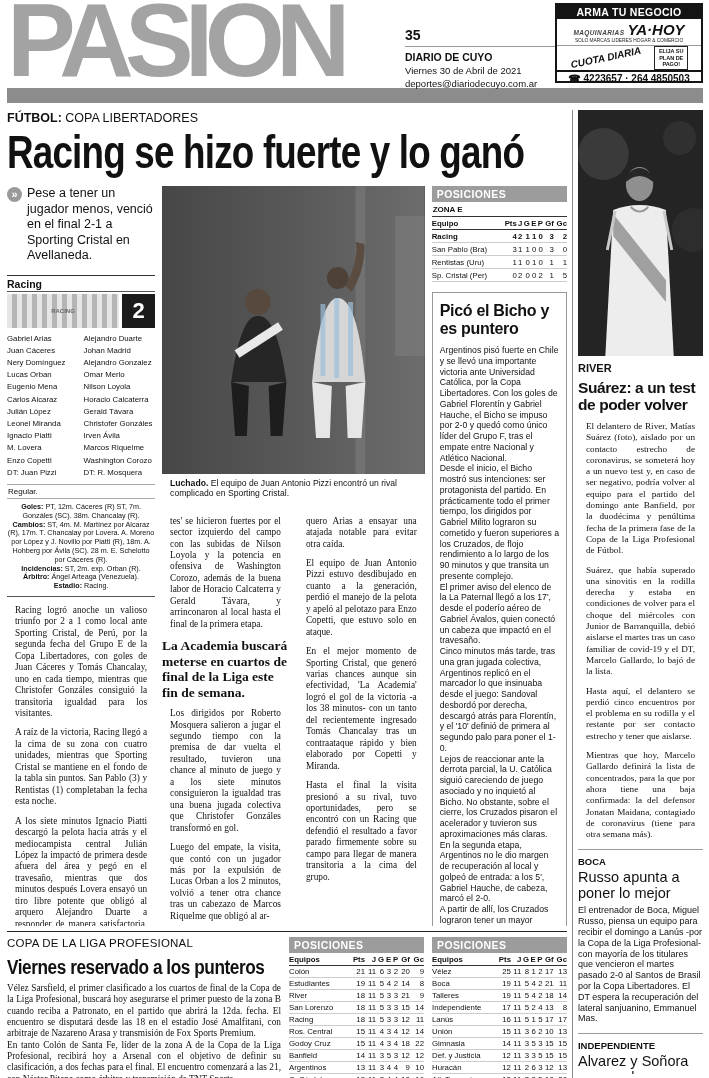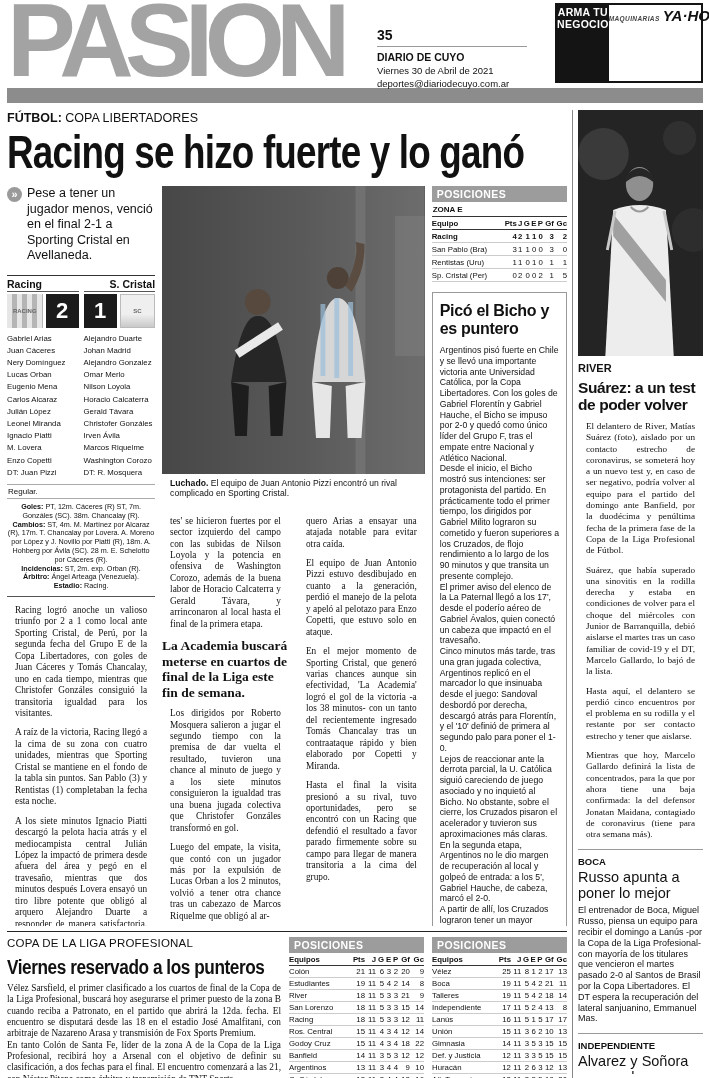--- a/index.html
+++ b/index.html
@@ -2,32 +2,32 @@
 <html lang="es"><head>
 <meta charset="utf-8">
 <style>
   * { box-sizing: border-box; margin: 0; padding: 0; }
   html,body { background:#fff; }
   body { width:709px; height:1078px; overflow:hidden; color:#111;
          font-family:"Liberation Sans", sans-serif; }
   .page { width:709px; height:1078px; overflow:hidden; padding:0 6px 0 7px; }
 
   
-  .masthead { display:flex; gap:28px; height:86px; padding-top:3px; }
+  .masthead { display:flex; gap:0; height:86px; padding-top:3px; }
   .mast-title { flex:1; font-weight:bold; font-size:103px; line-height:76px;
                 color:#a3a3a3; letter-spacing:-0.085em; overflow:hidden; height:83px;
                 font-family:"Liberation Sans",sans-serif; }
   .mast-info { width:150px; padding-top:24px; }
   .mast-info .page-num { font-size:14px; font-weight:bold; padding-bottom:3px;
                          border-bottom:1px solid #999; margin-bottom:3px; }
   .mast-info .paper { font-size:10.5px; font-weight:bold; padding:1px 0; }
   .mast-info .date  { font-size:9.5px; padding:1px 0; }
   .mast-info .email { font-size:9.5px; padding:1px 0; }
 
-  .ad { width:148px; border:2px solid #141414; height:80px; display:flex; flex-direction:row; }
+  .ad { width:148px; border:2px solid #141414; height:80px; display:flex; flex-direction:column; }
   .ad-h { background:#141414; color:#fff; text-align:center; font-weight:bold;
           font-size:10.5px; padding:1px 0; letter-spacing:0.3px; }
   .ad-brand { display:flex; align-items:baseline; justify-content:center; gap:3px; padding-top:2px; }
   .ad-b1 { font-size:6.5px; font-weight:bold; font-style:italic; color:#444; letter-spacing:0.4px; }
   .ad-b2 { font-size:15px; font-weight:bold; font-style:italic; }
   .ad-tag { font-size:4.8px; text-align:center; color:#222; border-bottom:1px solid #999; padding-bottom:2px; }
   .ad-mid { flex:1; display:flex; align-items:center; justify-content:space-evenly; }
   .ad-cuota { font-weight:bold; font-size:10px; font-style:italic; transform:rotate(-12deg); }
   .ad-elija { font-size:5.5px; font-weight:bold; border:1px solid #222; padding:1px 2px;
               width:34px; text-align:center; line-height:1.2; }
@@ -174,27 +174,20 @@
             <span>Pese a tener un jugador menos, venció en el final 2-1 a Sporting Cristal en Avellaneda.</span>
           </div>
 
           <div class="match-box">
             <div class="mb-teams">
               <div class="mb-half home">
                 <div class="mb-name">Racing</div>
                 <div class="mb-scorerow">
                   <span class="crest racing">RACING</span>
                   <span class="score">2</span>
-                </div>
-              </div>
-              <div class="mb-half away">
-                <div class="mb-name">S. Cristal</div>
-                <div class="mb-scorerow">
-                  <span class="score">1</span>
-                  <span class="crest cristal">SC</span>
                 </div>
               </div>
             </div>
             <div class="players">
               <ul>
                   <li>Gabriel Arias</li>
                   <li>Juan Cáceres</li>
                   <li>Nery Domínguez</li>
                   <li>Lucas Orban</li>
                   <li>Eugenio Mena</li>

